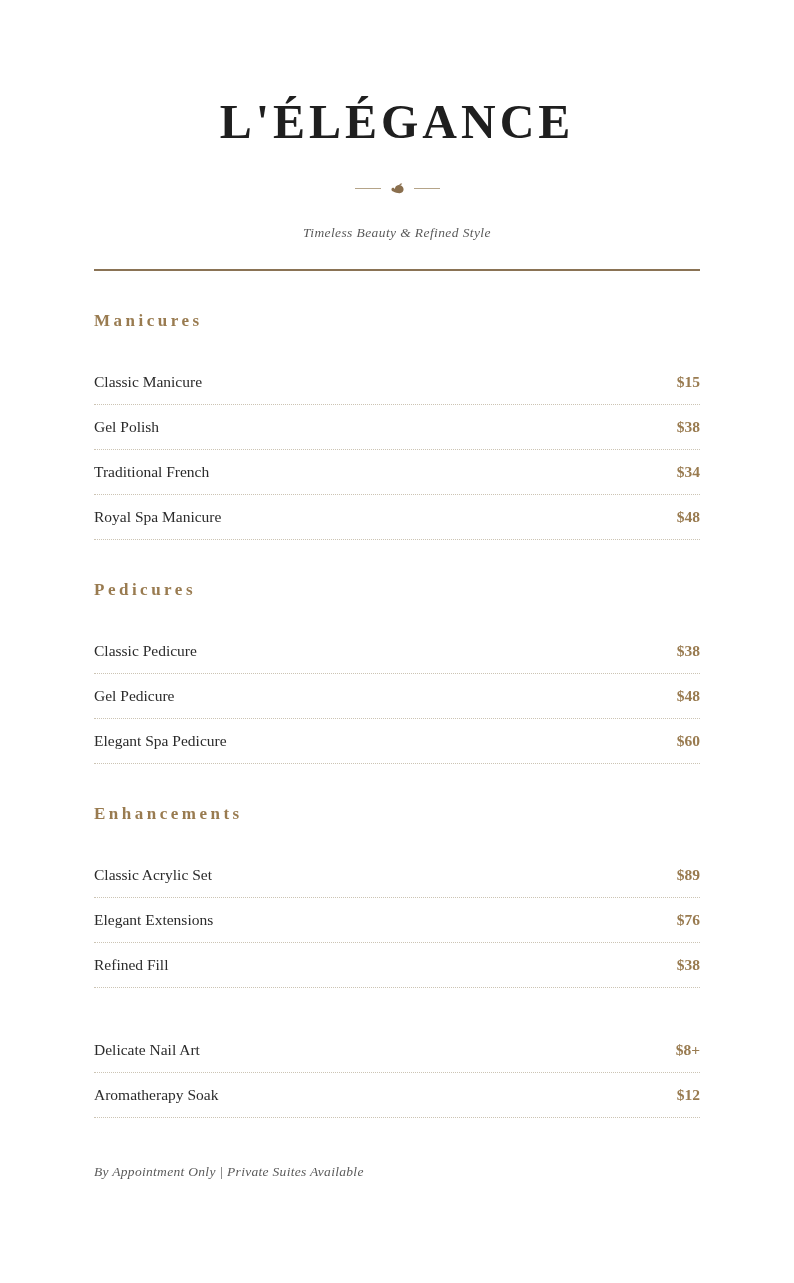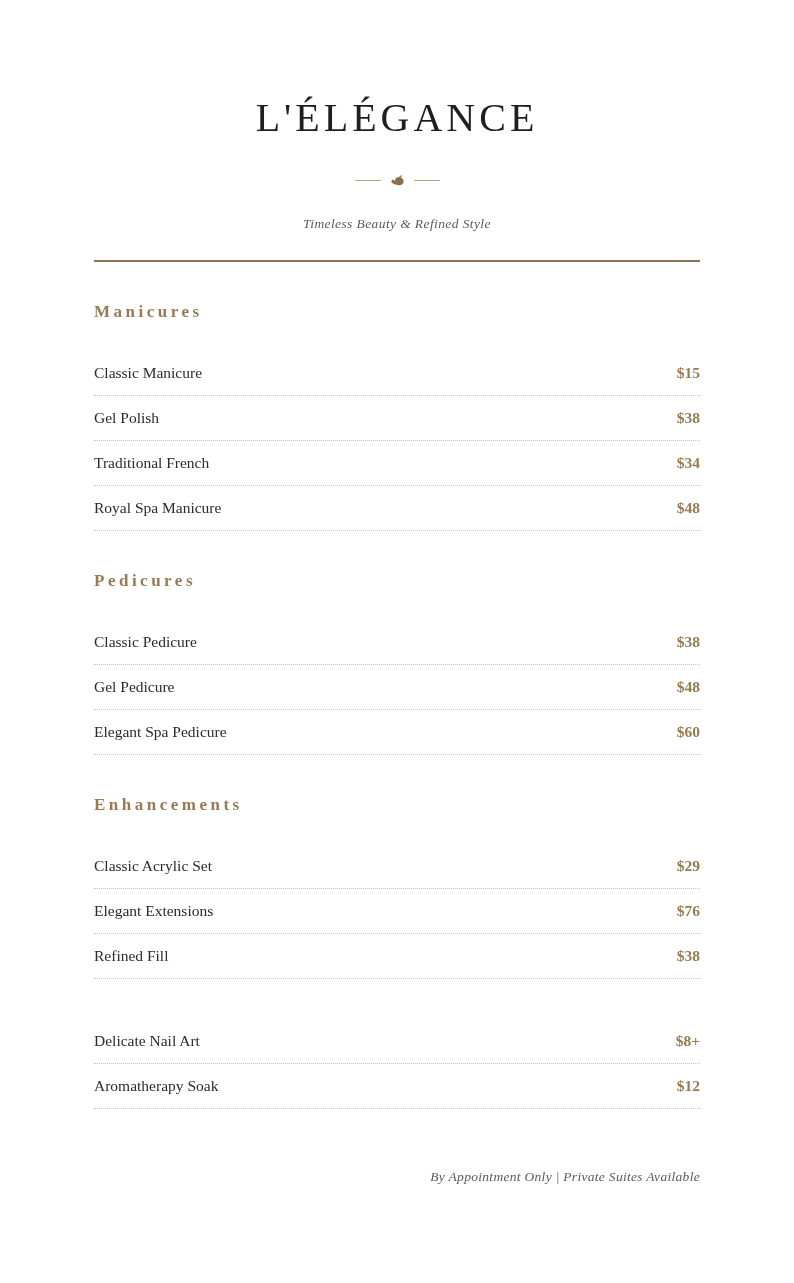--- a/index.html
+++ b/index.html
@@ -19,22 +19,22 @@
   }
   .page{
     width:794px;
     min-height:1283px;
     background:#ffffff;
     padding:96px 94px 40px 94px;
   }
   
   .page-title{
     text-align:center;
-    font-size:40px;
-    font-weight:normal;
+    font-size:48px;
+    font-weight:bold;
     letter-spacing:4px;
     color:var(--title);
     line-height:1.1;
   }
   .ornament{
     margin-top:33px;
     display:flex;
     align-items:center;
     justify-content:center;
     gap:9px;
@@ -82,22 +82,22 @@
     font-size:15.5px;
     color:var(--text);
   }
   .item-price{
     font-size:15.5px;
     font-weight:bold;
     color:var(--accent);
   }
   
   .footer-note{
-    margin-top:60px;
-    text-align:right;
+    margin-top:46px;
+    text-align:left;
     font-style:italic;
     font-size:13.5px;
     color:var(--muted);
     letter-spacing:0.3px;
   }
 </style>
 </head>
 <body>
 
 <div class="page">
@@ -158,21 +158,21 @@
             <span class="item-name">Elegant Spa Pedicure</span>
             <span class="item-price">$60</span>
           </div>
         </div>
       </section>
       <section class="menu-section">
         <h2 class="section-heading">Enhancements</h2>
         <div class="rows">
           <div class="row">
             <span class="item-name">Classic Acrylic Set</span>
-            <span class="item-price">$29</span>
+            <span class="item-price">$89</span>
           </div>
           <div class="row">
             <span class="item-name">Elegant Extensions</span>
             <span class="item-price">$76</span>
           </div>
           <div class="row">
             <span class="item-name">Refined Fill</span>
             <span class="item-price">$38</span>
           </div>
         </div>

